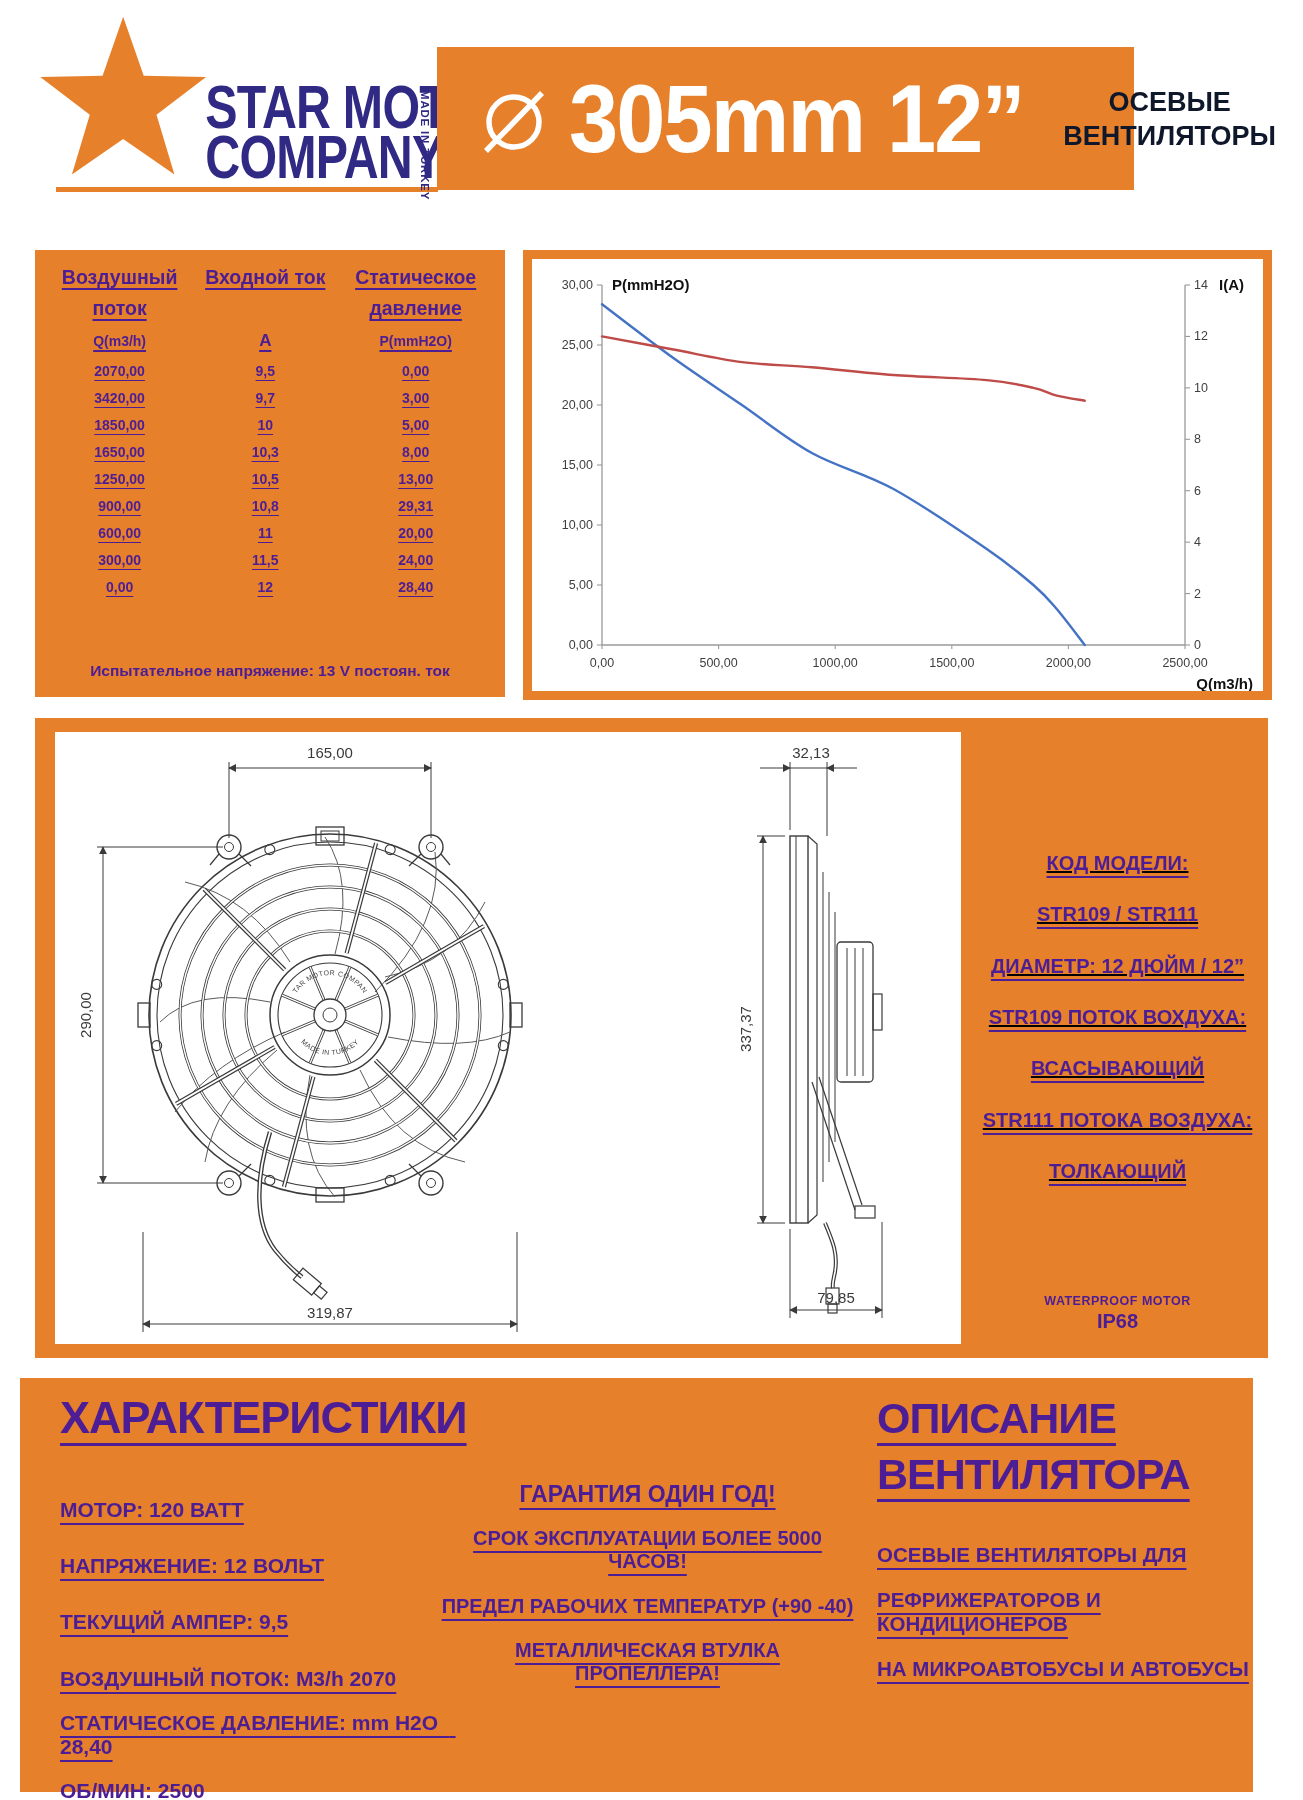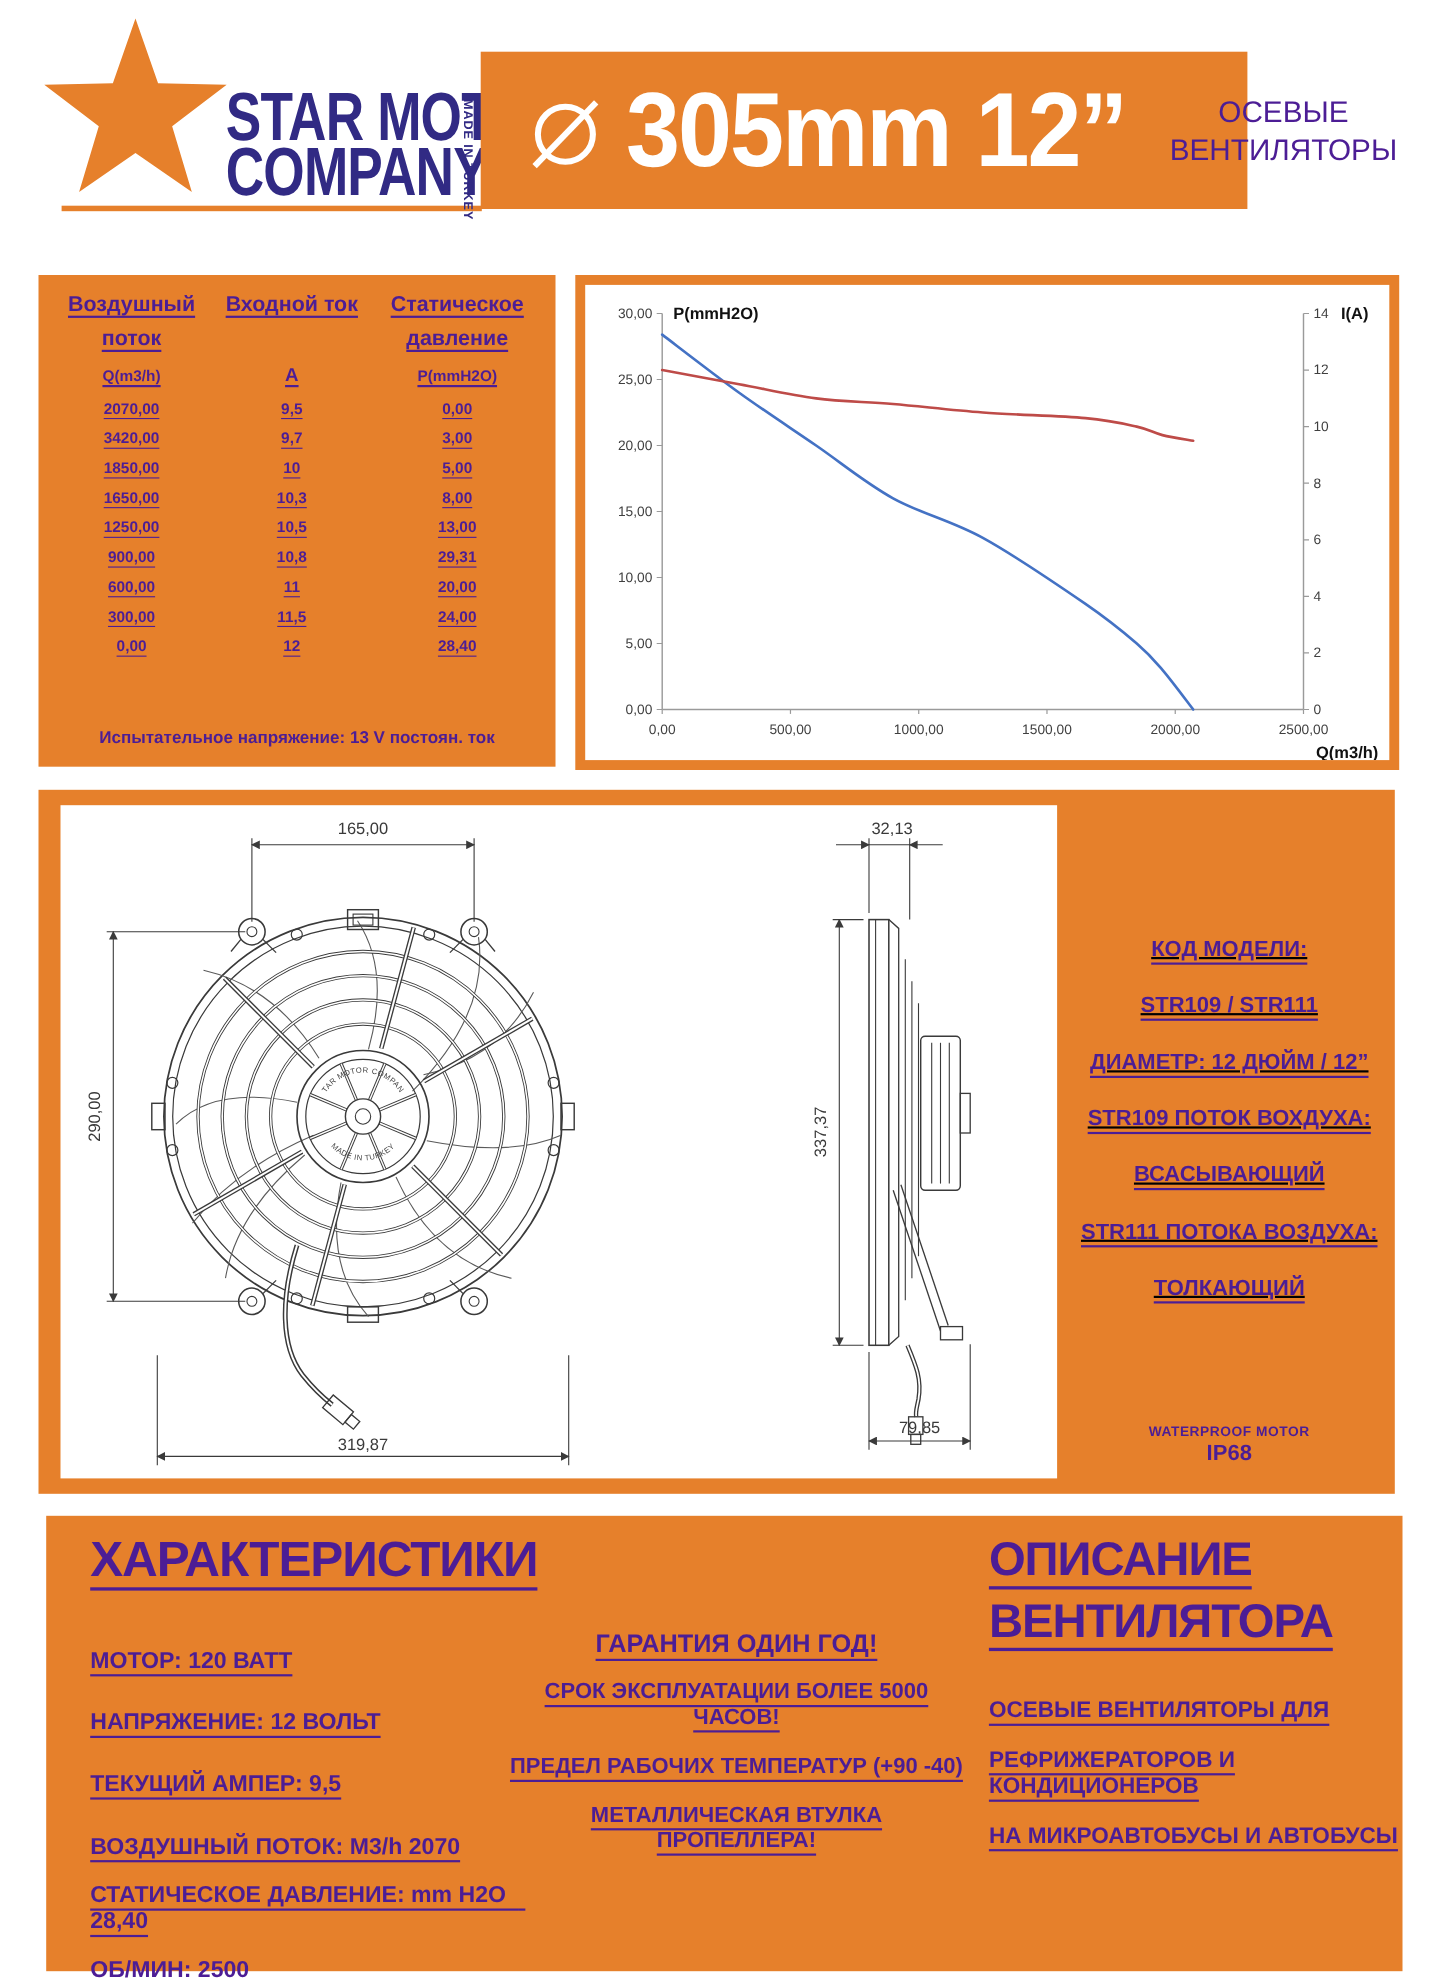--- a/index.html
+++ b/index.html
@@ -14,21 +14,21 @@
   
   .brand{left:178px;top:82px;width:248px;text-align:center;color:#312A84;font-weight:700;
          font-size:62px;line-height:50px;transform:scaleX(.78);transform-origin:center;
          letter-spacing:-1px;white-space:nowrap;}
   .logo-underline{left:56px;top:187px;width:382px;height:5px;background:#E6802B;}
   .made-in{left:419px;top:90px;height:102px;color:#312A84;font-weight:700;font-size:11.5px;
            writing-mode:vertical-rl;letter-spacing:.8px;white-space:nowrap;}
   .banner{left:437px;top:47px;width:697px;height:143px;background:#E6802B;display:flex;align-items:center;}
   .banner-title{font-size:96px;font-weight:700;color:#fff;transform:scaleX(.92);transform-origin:left center;
                 letter-spacing:-2px;white-space:nowrap;margin-left:18px;}
-  .banner-sub{margin-left:auto;margin-right:42px;text-align:center;color:#4c1d95;font-weight:400;
+  .banner-sub{margin-left:auto;margin-right:42px;text-align:center;color:#0f172a;font-weight:700;
               font-size:27px;line-height:34px;}
 
   
   .tpanel{left:35px;top:250px;width:470px;height:447px;background:#E6802B;padding-top:12px;box-sizing:border-box;}
   .tbl{display:grid;grid-template-columns:36% 26% 38%;}
   .tc{display:flex;justify-content:center;align-items:center;}
   .h1,.h2{height:31px;}
   .hu{height:34px;}
   .hr{height:26.9px;}
   .fh{font-size:19.5px;}
@@ -42,21 +42,21 @@
 
   
   .mpanel{left:35px;top:718px;width:1233px;height:640px;background:#E6802B;}
   .whitebox{left:20px;top:14px;width:906px;height:612px;background:#fff;}
   .model{left:925px;top:120px;width:315px;text-align:center;}
   .model .line{height:51.3px;display:flex;align-items:center;justify-content:center;font-size:20px;text-decoration:underline;}
   .wp{left:925px;top:576px;width:315px;text-align:center;font-size:12.5px;letter-spacing:.5px;}
   .ip{left:925px;top:592px;width:315px;text-align:center;font-size:20px;}
 
   
-  .bpanel{left:42px;top:1378px;width:1233px;height:414px;background:#E6802B;}
+  .bpanel{left:20px;top:1378px;width:1233px;height:414px;background:#E6802B;}
   .specs{left:40px;top:14px;width:430px;}
   .specs .title{font-size:45px;letter-spacing:-1px;}
   .specs .items{margin-top:38px;}
   .spec-item{height:56.2px;display:flex;align-items:center;font-size:21px;white-space:pre-wrap;}
   .mid{left:420px;top:88px;width:415px;text-align:center;}
   .hl-item{height:56px;display:flex;align-items:center;justify-content:center;font-size:20px;}
   .hl-item:first-child{font-size:23px;}
   .desc{left:857px;top:12px;width:376px;}
   .desc .title{font-size:43px;line-height:56px;letter-spacing:-1px;}
   .desc .items{margin-top:24px;}

